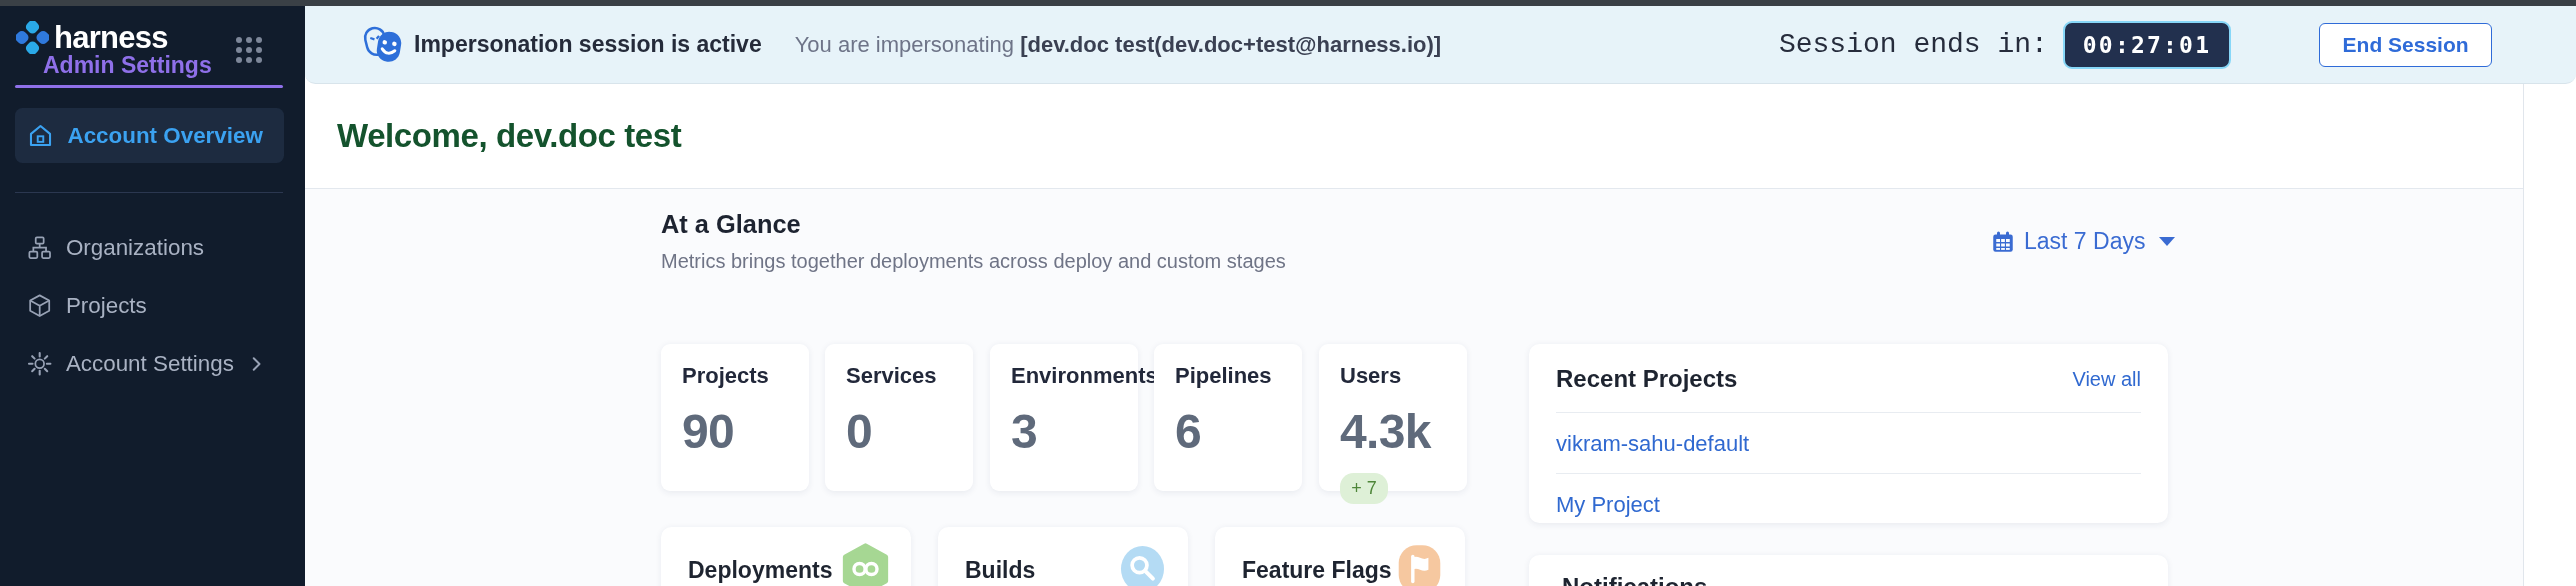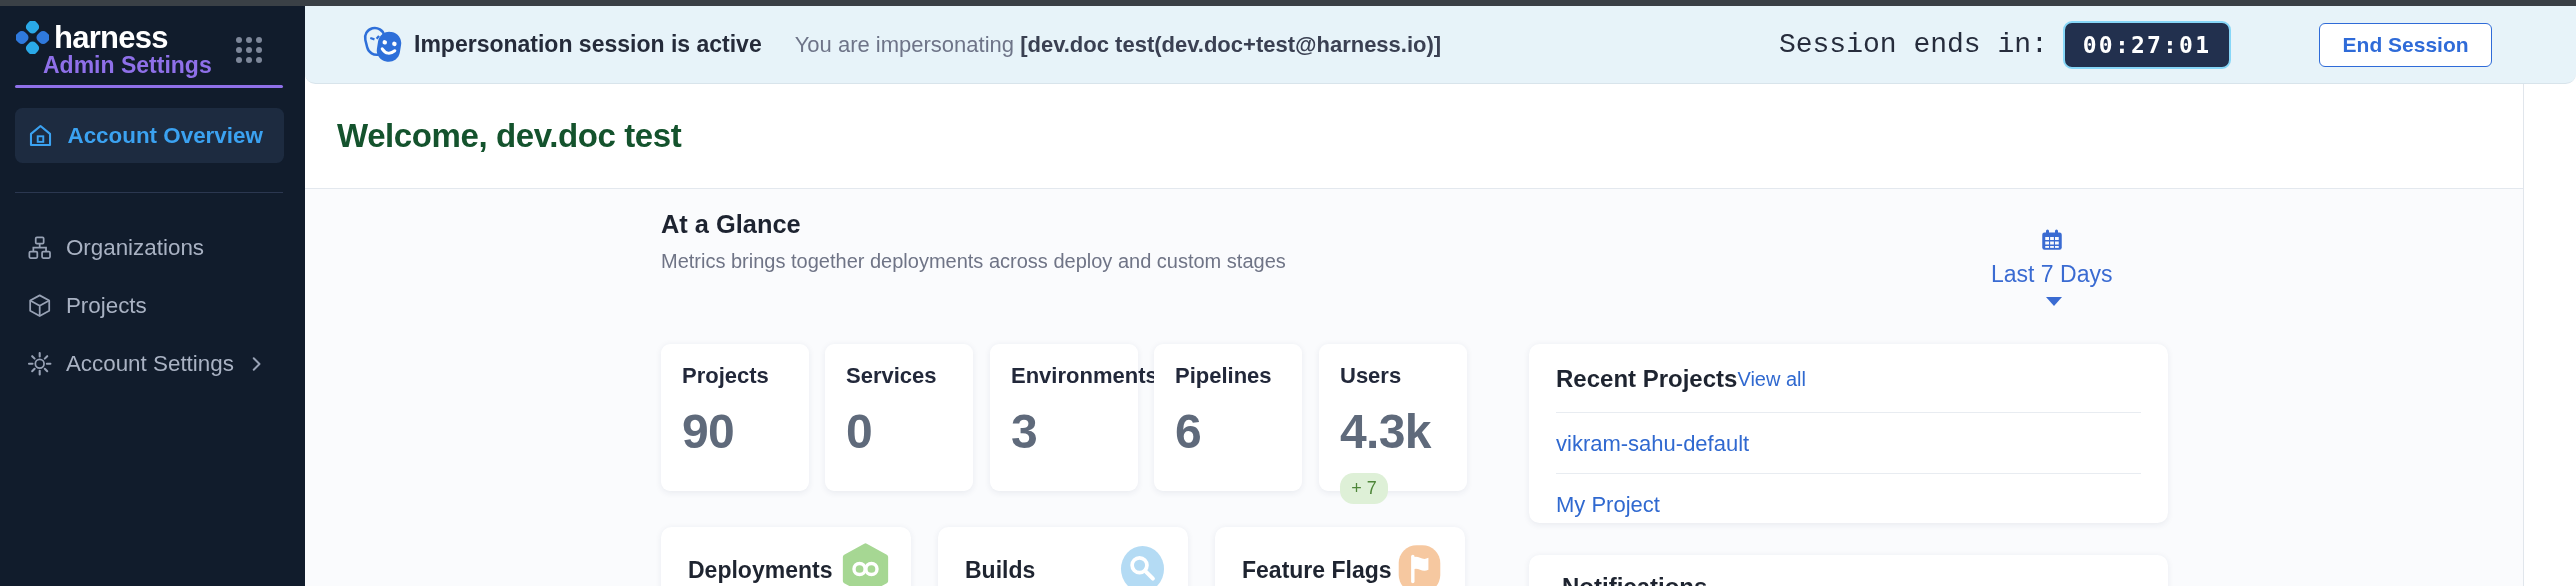--- a/index.html
+++ b/index.html
@@ -50,36 +50,36 @@
   .welcome { font-size:33px; font-weight:700; color:#14532d; letter-spacing:-0.4px; }
   .content { position:absolute; left:305px; top:189px; width:2218px; height:397px;
              background:#fafbfd; overflow:hidden; }
   .right-gutter { position:absolute; left:2523px; top:84px; width:53px; height:502px;
                   background:#ffffff; border-left:0.7px solid #e1e6ec; }
 
   .glance-title { position:absolute; left:356px; top:21px; font-size:25.4px; font-weight:700; color:#1d2330; }
   .glance-sub   { position:absolute; left:356px; top:61px; font-size:20px; color:#6f7486; }
 
   .range-select { position:absolute; left:1686px; top:39px; display:flex; align-items:center; gap:9px;
-                  color:#3a6bd2; cursor:pointer;flex-direction:column; }
+                  color:#3a6bd2; cursor:pointer; }
   .range-label { font-size:23px; color:#3a6bd2; }
   .caret-down { width:0; height:0; border-left:8.2px solid transparent; border-right:8.2px solid transparent;
                 border-top:9.7px solid #3a6bd2; margin-left:4.5px; }
 
   .metric-card { position:absolute; top:155px; width:148px; height:147px; background:#ffffff;
                  border-radius:9px; box-shadow:0 1.5px 6px rgba(35,55,85,0.08); padding:19.4px 21px; }
   .metric-label { font-size:22px; font-weight:600; color:#22283a; }
   .metric-value { font-size:48px; font-weight:700; color:#5f6a7b; margin-top:15px; letter-spacing:-0.7px; }
   .metric-badge { display:inline-block; margin-top:13.5px; background:#def0d7; color:#4e8639;
                   font-size:18px; border-radius:13.5px; padding:5.2px 11.2px; }
 
   .panel { position:absolute; left:1224px; background:#ffffff; border-radius:10.5px;
            box-shadow:0 1.5px 6px rgba(35,55,85,0.08); width:639px; }
   .recent { top:155px; height:179px; padding:21px 27px; }
-  .recent-head { display:flex; align-items:center; justify-content:flex-start; }
+  .recent-head { display:flex; align-items:center; justify-content:space-between; }
   .panel-title { font-size:24px; font-weight:700; color:#1e2430; }
   .view-all { font-size:20px; color:#3069d0; cursor:pointer; }
   .recent-div { height:0.7px; background:#e8ecf1; margin-top:19.4px; }
   .proj-link { font-size:22px; color:#3069d0; padding:18px 0 16.4px 0; cursor:pointer; }
   .proj-div { height:0.7px; background:#e8ecf1; }
 
   .module-card { position:absolute; top:338px; width:250px; height:247px; background:#ffffff;
                  border-radius:10.5px; box-shadow:0 1.5px 6px rgba(35,55,85,0.08);
                  display:flex; align-items:flex-start; justify-content:space-between;
                  padding:16.4px 21px 0 27px; }

